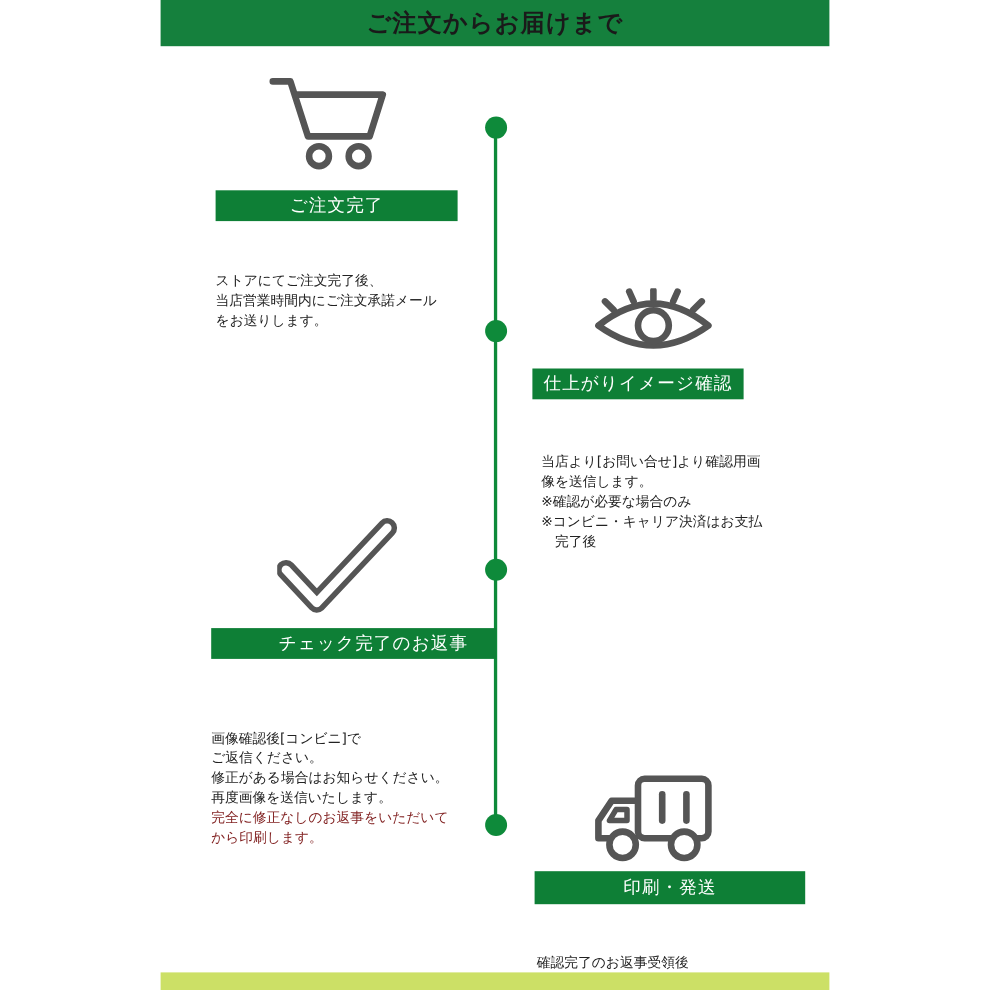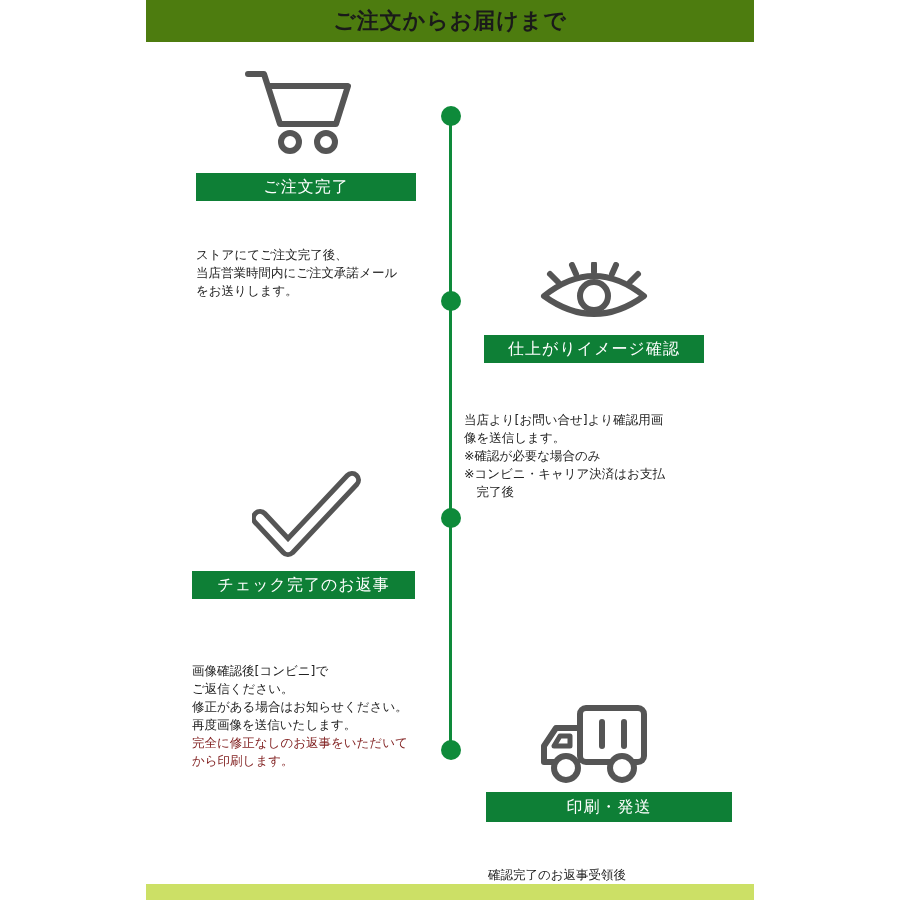--- a/index.html
+++ b/index.html
@@ -2,21 +2,21 @@
 <html><head>
 <meta charset="utf-8">
 <style>
   html, body { margin: 0; padding: 0; }
   body {
     width: 900px; height: 900px; background: #ffffff; position: relative; overflow: hidden;
     font-family: "DejaVu Sans", "Liberation Sans", sans-serif; color: #222;
   }
   .header-bar {
     position: absolute; left: 146px; top: 0; width: 608px; height: 42px;
-    background: #4d7c0f; display: flex; align-items: center; justify-content: center;
+    background: #15803d; display: flex; align-items: center; justify-content: center;
   }
   .header-title { font-size: 22px; font-weight: bold; color: #1a1a1a; letter-spacing: 1px; }
   .footer-bar {
     position: absolute; left: 146px; top: 884px; width: 608px; height: 16px; background: #cce066;
   }
   .timeline-line {
     position: absolute; left: 449px; top: 116px; width: 3px; height: 634px; background: #0e8a3a;
   }
   .timeline-dot {
     position: absolute; width: 20px; height: 20px; border-radius: 50%; background: #0e8a3a;
@@ -61,34 +61,34 @@
   <svg width="112" height="58" viewBox="0 0 112 58">
     <path d="M6 34 Q56 -6 106 34 Q56 70 6 34 Z" fill="none" stroke="#555" stroke-width="6" stroke-linejoin="round"></path>
     <circle cx="56" cy="34" r="14" fill="none" stroke="#555" stroke-width="6"></circle>
     <line x1="20" y1="20" x2="12" y2="12" stroke="#555" stroke-width="6" stroke-linecap="round"></line>
     <line x1="38" y1="12" x2="34" y2="3" stroke="#555" stroke-width="6" stroke-linecap="round"></line>
     <line x1="56" y1="10" x2="56" y2="2" stroke="#555" stroke-width="6" stroke-linecap="round"></line>
     <line x1="74" y1="12" x2="78" y2="3" stroke="#555" stroke-width="6" stroke-linecap="round"></line>
     <line x1="92" y1="20" x2="100" y2="12" stroke="#555" stroke-width="6" stroke-linecap="round"></line>
   </svg>
 </div>
-<div class="step-label" style="left:484px;top:335px;width:220px;">仕上がりイメージ確認</div>
-<div class="step-desc" style="left:464px;top:374px;width:240px;">当店より[お問い合せ]より確認用画
+<div class="step-label" style="left:484px;top:335px;width:192px;">仕上がりイメージ確認</div>
+<div class="step-desc" style="left:492px;top:374px;width:240px;">当店より[お問い合せ]より確認用画
 像を送信します。
 ※確認が必要な場合のみ
 ※コンビニ・キャリア決済はお支払
 　完了後</div>
 
 <div class="icon" style="left:252px;top:470px;width:110px;height:90px;">
   <svg width="110" height="90" viewBox="0 0 110 90">
     <path d="M8 48 L36 78 L100 10" fill="none" stroke="#555" stroke-width="18" stroke-linecap="round" stroke-linejoin="round"></path>
     <path d="M8 48 L36 78 L100 10" fill="none" stroke="#fff" stroke-width="8" stroke-linecap="round" stroke-linejoin="round"></path>
   </svg>
 </div>
-<div class="step-label" style="left:192px;top:571px;width:223px;">チェック完了のお返事</div>
+<div class="step-label" style="left:192px;top:571px;width:223px;padding-left:36px;">チェック完了のお返事</div>
 <div class="step-desc" style="left:192px;top:607px;width:250px;">
   <span>画像確認後[コンビニ]で
 ご返信ください。
 修正がある場合はお知らせください。
 再度画像を送信いたします。</span>
   <span class="red">完全に修正なしのお返事をいただいて
 から印刷します。</span>
 </div>
 
 <div class="icon" style="left:540px;top:704px;width:110px;height:80px;">

